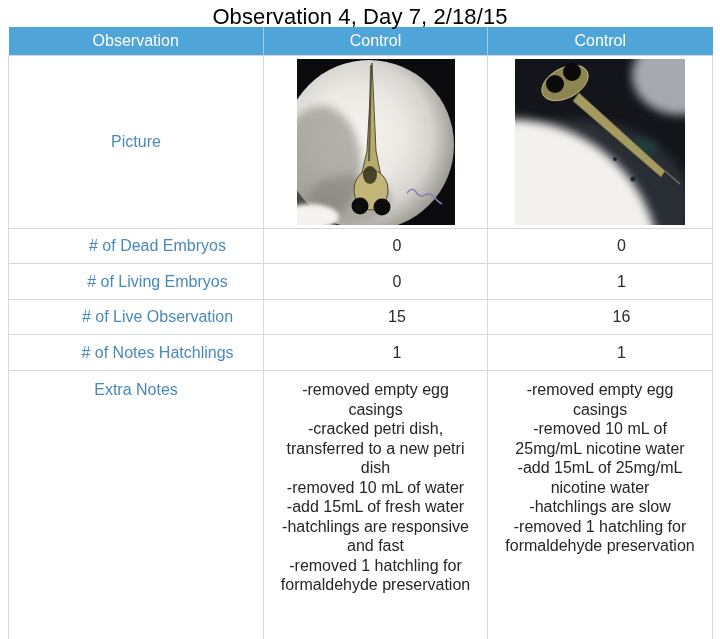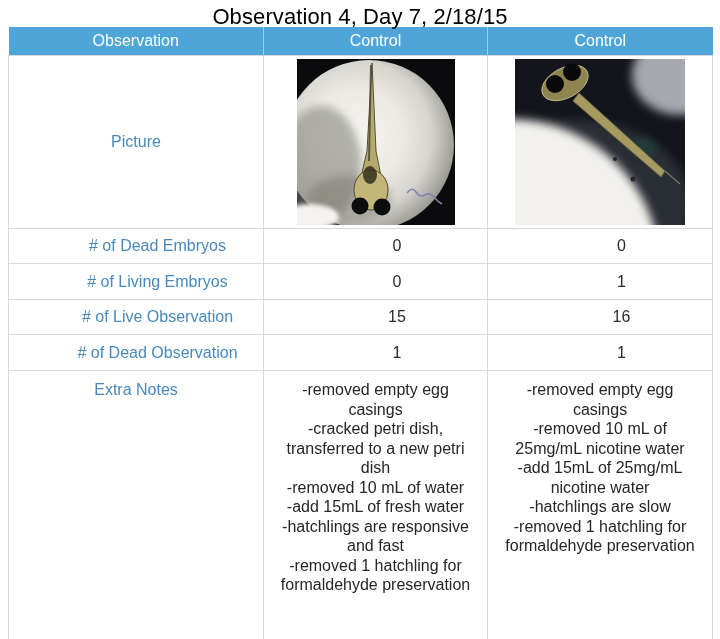--- a/index.html
+++ b/index.html
@@ -140,21 +140,21 @@
     <td class="val">1</td>
   </tr>
 
   <tr class="num-row">
     <td class="lbl"># of Live Observation</td>
     <td class="val">15</td>
     <td class="val">16</td>
   </tr>
 
   <tr class="num-row tall">
-    <td class="lbl"># of Dead Observation</td>
+    <td class="lbl"># of Notes Hatchlings</td>
     <td class="val">1</td>
     <td class="val">1</td>
   </tr>
 
   <tr class="notes-row">
     <td class="lbl">Extra Notes</td>
     <td class="notes">-removed empty egg casings
 -cracked petri dish, transferred to a new petri dish
 -removed 10 mL of water
 -add 15mL of fresh water

